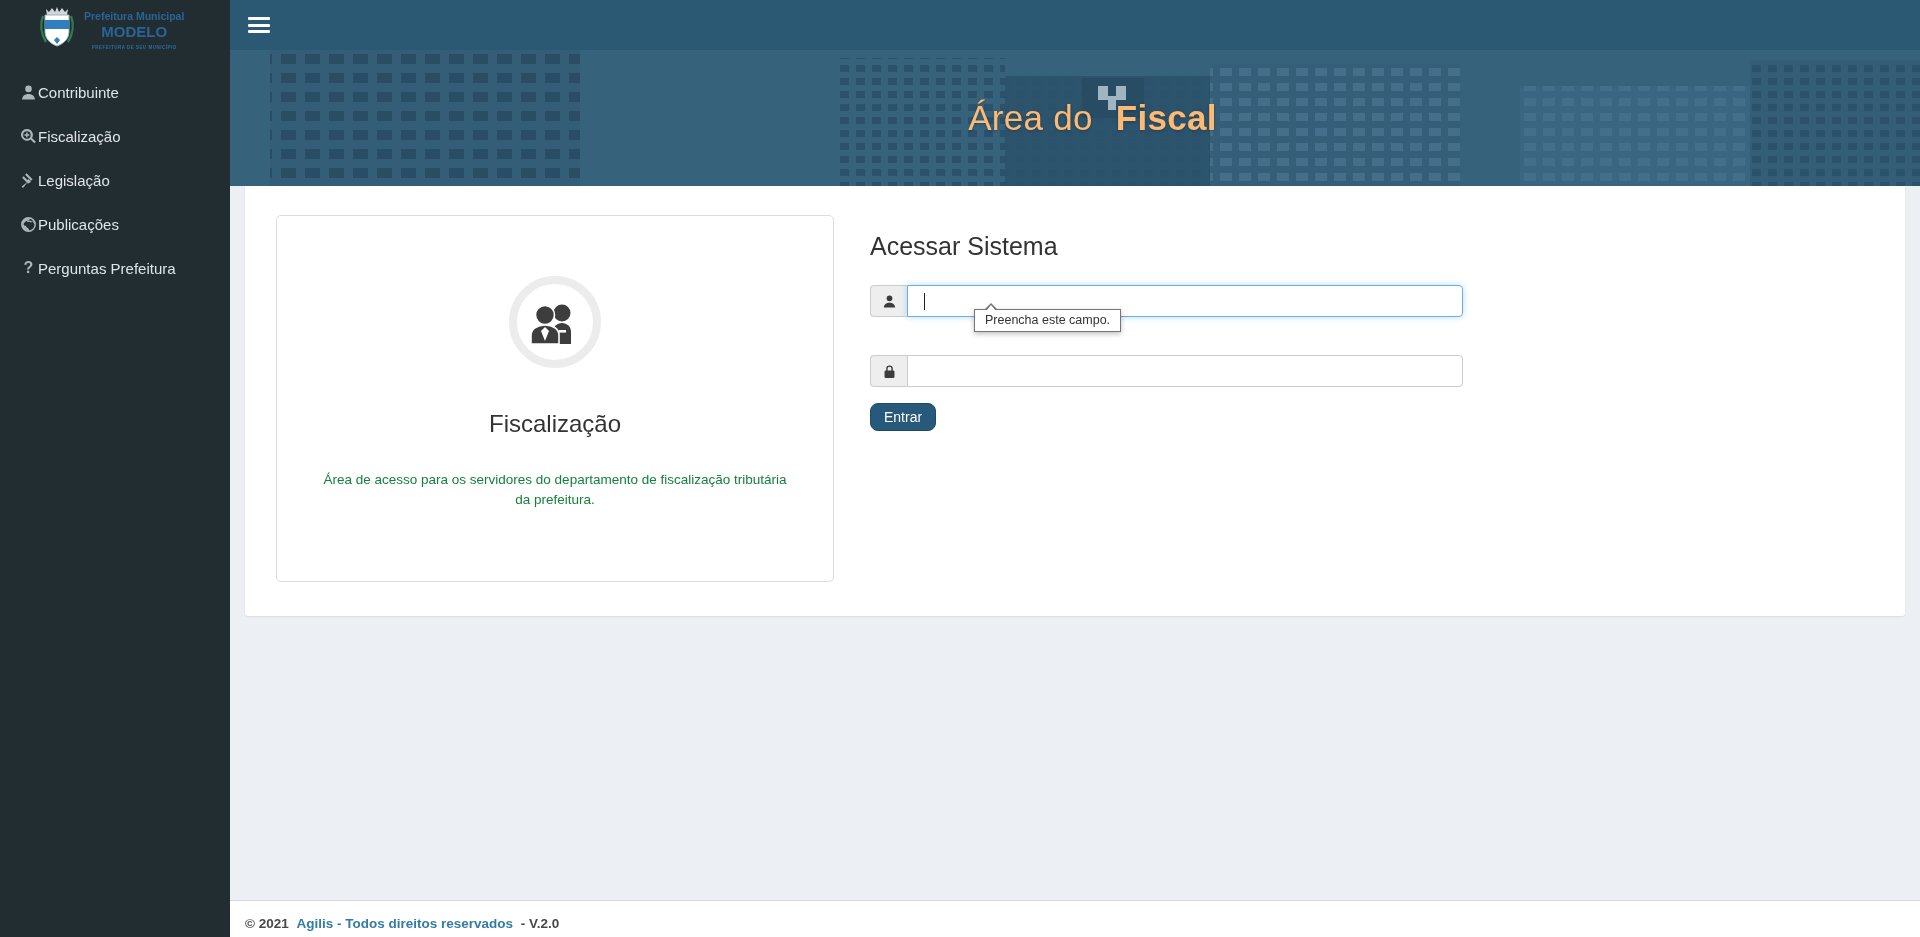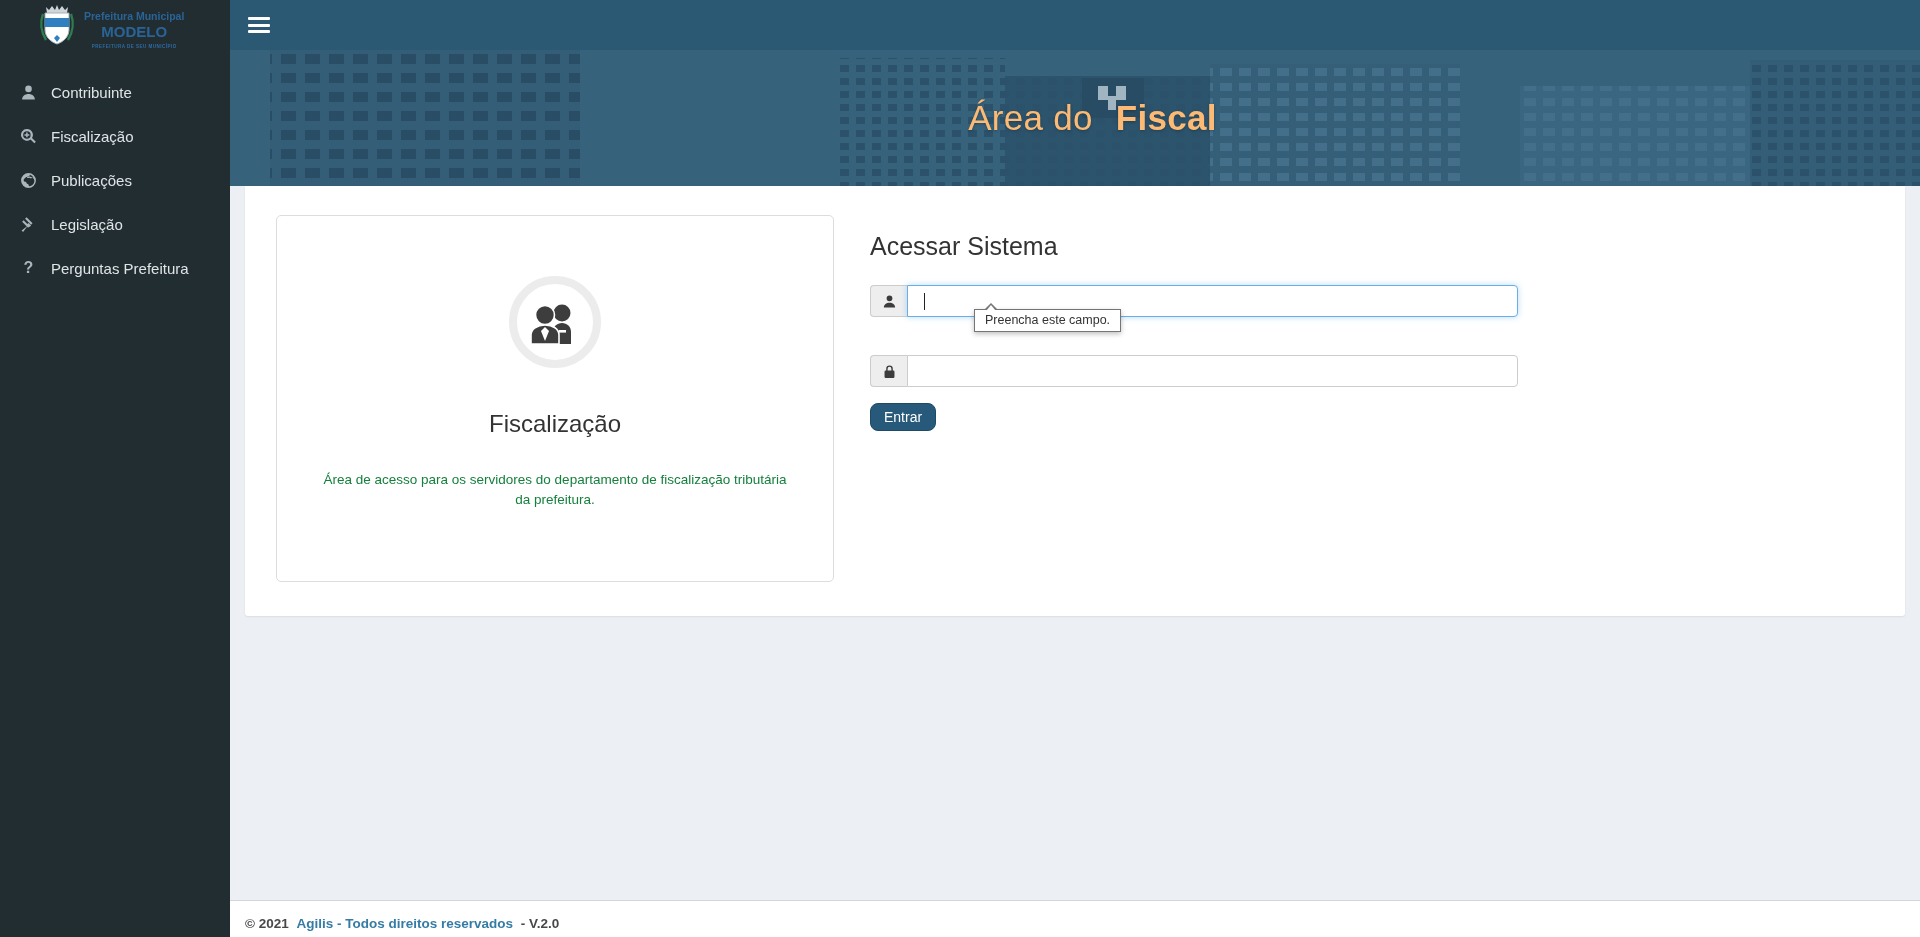--- a/index.html
+++ b/index.html
@@ -1,27 +1,27 @@
 <!DOCTYPE html>
 <html><head>
 <meta charset="utf-8">
 <style>
   * { margin:0; padding:0; box-sizing:border-box; }
   html,body { width:1920px; height:937px; font-family:"Liberation Sans", sans-serif; background:#eceff4; overflow:hidden; }
   .app { position:relative; width:1920px; height:937px; }
 
   
   .sidebar { position:absolute; left:0; top:0; width:230px; height:937px; background:#222d32; z-index:5; }
-  .brand { display:flex; align-items:flex-end; gap:8px; padding:7px 24px 6px 38px; height:56px; cursor:pointer; }
+  .brand { display:flex; align-items:center; gap:8px; padding:7px 24px 6px 38px; height:56px; cursor:pointer; }
   .brand-text { padding-top:3px; line-height:1.25; }
   .brand-line1 { font-size:10.5px; font-weight:bold; color:#2a6496; white-space:nowrap; }
   .brand-line2 { font-size:15px; font-weight:bold; color:#2a6496; text-align:center; }
   .brand-tagline { font-size:4.5px; font-weight:bold; color:#2e6da4; letter-spacing:.5px; text-align:center; margin-top:3px; white-space:nowrap; filter:blur(.3px); }
   .menu { list-style:none; margin-top:14px; }
-  .menu li { display:flex; align-items:center; gap:13px; height:44px; padding-left:19px; cursor:pointer; }
+  .menu li { display:flex; align-items:center; height:44px; padding-left:19px; cursor:pointer; }
   .menu .mi { width:19px; height:19px; flex:0 0 19px; color:#aab5bc; display:flex; align-items:center; justify-content:center; }
   .menu .mi svg { width:17px; height:17px; fill:currentColor; }
   .menu .label { font-size:15px; color:#dfe4e7; }
   .qmark { font-size:16px; font-weight:bold; color:#aab5bc; }
 
   
   .topbar { position:absolute; left:230px; top:0; right:0; height:50px; background:#2b5873; }
   .hamburger { position:absolute; left:18px; top:15px; width:22px; height:20px; cursor:pointer; display:flex; flex-direction:column; justify-content:space-between; padding:2px 0; }
   .hamburger span { display:block; height:3px; background:#fff; border-radius:1px; }
 
@@ -37,21 +37,21 @@
   .panel { position:relative; margin:0 15px; height:430px; background:#fff; border-radius:0 0 3px 3px; box-shadow:0 1px 2px rgba(0,0,0,.08); }
 
   .info-card { position:absolute; left:31px; top:29px; width:558px; height:367px; background:#fff; border:1px solid #ddd; border-radius:5px; text-align:center; }
   .big-circle { width:92px; height:92px; border-radius:50%; border:8px solid #ececec; background:#fff; margin:60px auto 0; display:flex; align-items:center; justify-content:center; }
   .big-circle svg { width:52px; height:44px; }
   .info-title { margin-top:42px; font-size:24px; font-weight:500; color:#333; }
   .info-desc { margin:32px auto 0; max-width:470px; font-size:13.5px; line-height:1.45; color:#15803d; }
 
   .login-col { position:absolute; left:625px; top:0; width:648px; }
   .login-heading { margin-top:46px; font-size:25px; font-weight:500; color:#333; }
-  .form-group { position:relative; margin-top:24px; display:flex; width:648px; }
+  .form-group { position:relative; margin-top:24px; display:flex; width:593px; }
   .form-group.second { margin-top:38px; }
   .addon { width:37px; height:32px; background:#eee; border:1px solid #ccc; border-right:none; border-radius:4px 0 0 4px; display:flex; align-items:center; justify-content:center; color:#3c3c3c; }
   .addon svg { width:15px; height:15px; fill:currentColor; }
   .fld { flex:1; height:32px; border:1px solid #ccc; border-radius:0 4px 4px 0; font-size:14px; padding:6px 12px; color:#333; outline:none; font-family:"Liberation Sans",sans-serif; background:#fff; }
   .fld.focused { border-color:#66afe9; box-shadow:0 0 6px rgba(102,175,233,.45); }
   .caret { position:absolute; left:54px; top:8px; width:1px; height:17px; background:#222; }
 
   .vtooltip { position:absolute; left:104px; top:24px; background:#fff; border:1px solid #757575; box-shadow:0 2px 5px rgba(0,0,0,.25); padding:3px 10px 4px; font-size:12.5px; color:#333; white-space:nowrap; z-index:9; }
   .vtooltip::before { content:""; position:absolute; top:-7px; left:9px; border-left:7px solid transparent; border-right:7px solid transparent; border-bottom:7px solid #757575; }
   .vtooltip::after  { content:""; position:absolute; top:-5.5px; left:10.5px; border-left:5.5px solid transparent; border-right:5.5px solid transparent; border-bottom:6px solid #fff; }
@@ -102,32 +102,32 @@
           <svg viewBox="0 0 16 16">
               <path d="M6.5 1a5.5 5.5 0 1 0 3.4 9.8l3.6 3.6 1.4-1.4-3.6-3.6A5.5 5.5 0 0 0 6.5 1zm0 2a3.5 3.5 0 1 1 0 7 3.5 3.5 0 0 1 0-7z"></path>
               <path d="M5.8 4.2h1.4v1.6h1.6v1.4H7.2v1.6H5.8V7.2H4.2V5.8h1.6z"></path>
             </svg>
         </span>
         <span class="label">Fiscalização</span>
       </li>
       <li>
         <span class="mi">
           <svg viewBox="0 0 16 16">
+              <path d="M6.2 1.2 4.8 2.6l5.6 5.6 1.4-1.4zM3.4 4 2 5.4 7.6 11 9 9.6zM7.9 6.5 6.5 7.9l1.1 1.1-6.1 4.6 1.4 1.4 4.6-6.1 1.5 1.5 1.4-1.4z"></path>
+            </svg>
+        </span>
+        <span class="label">Legislação</span>
+      </li>
+      <li>
+        <span class="mi">
+          <svg viewBox="0 0 16 16">
               <path d="M8 1a7 7 0 1 0 0 14A7 7 0 0 0 8 1zm4.6 4.2c-.8.5-1.9.8-2.9.6-.4-.1-.6-.5-1-.5-.5 0-1 .6-1.6.4-.6-.2-.5-1-.1-1.4.5-.5 1.3-.4 1.9-.8.3-.2.4-.6.3-1a5.6 5.6 0 0 1 3.4 2.7zM8.6 13.5c-.4-.6-.2-1.3-.7-1.8-.4-.4-1.1-.3-1.5-.8-.4-.4-.3-1.1-.7-1.5-.5-.5-1.5-.2-2-.8-.3-.4-.3-1.1-.1-1.7A5.6 5.6 0 0 1 13.6 8a5.6 5.6 0 0 1-5 5.5z"></path>
             </svg>
         </span>
         <span class="label">Publicações</span>
-      </li>
-      <li>
-        <span class="mi">
-          <svg viewBox="0 0 16 16">
-              <path d="M6.2 1.2 4.8 2.6l5.6 5.6 1.4-1.4zM3.4 4 2 5.4 7.6 11 9 9.6zM7.9 6.5 6.5 7.9l1.1 1.1-6.1 4.6 1.4 1.4 4.6-6.1 1.5 1.5 1.4-1.4z"></path>
-            </svg>
-        </span>
-        <span class="label">Legislação</span>
       </li>
       <li>
         <span class="mi qmark">?</span>
         <span class="label">Perguntas Prefeitura</span>
       </li>
     </ul>
   </aside>
 
   <header class="topbar">
     <div class="hamburger">

